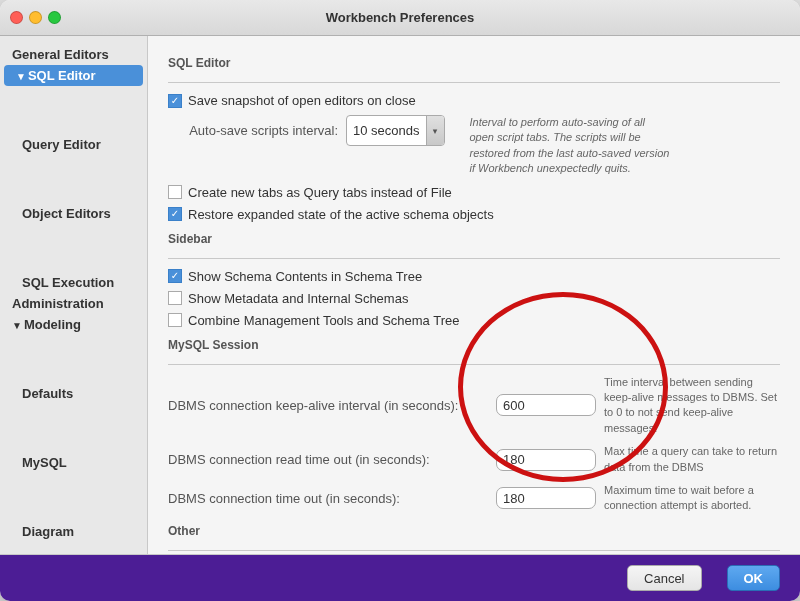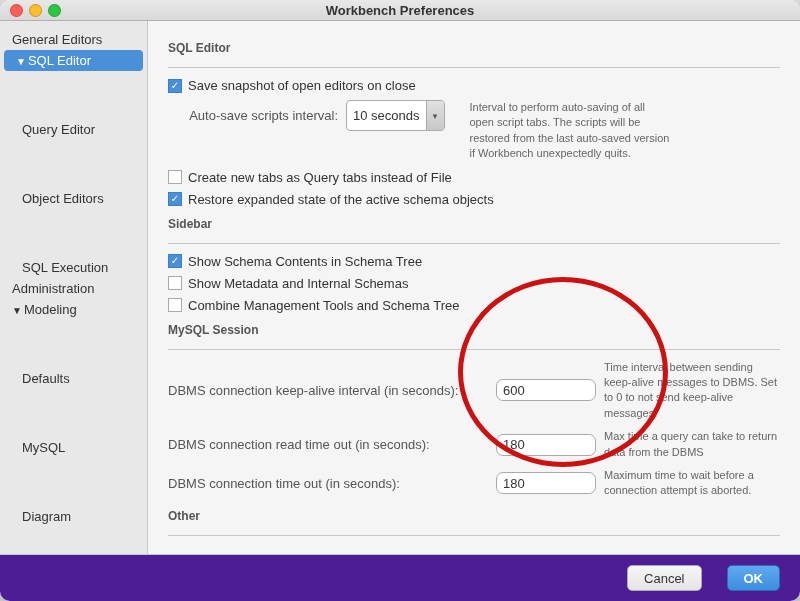--- a/index.html
+++ b/index.html
@@ -18,21 +18,21 @@
       width: 800px;
       height: 601px;
       background: #f5f5f5;
       border-radius: 10px;
       box-shadow: 0 8px 30px rgba(0,0,0,0.4);
       display: flex;
       flex-direction: column;
       overflow: hidden;
     }
     .titlebar {
-      height: 21px;
+      height: 36px;
       background: linear-gradient(to bottom, #e8e8e8, #d8d8d8);
       border-bottom: 1px solid #b0b0b0;
       display: flex;
       align-items: center;
       justify-content: center;
       position: relative;
       flex-shrink: 0;
       text-align: right;
     }
     .traffic-lights {
@@ -65,20 +65,21 @@
       background: #e8e8e8;
       border-right: 1px solid #c8c8c8;
       padding: 8px 0;
       flex-shrink: 0;
     }
     .sidebar-item {
       padding: 3px 12px;
       cursor: pointer;
       color: #333;
       font-size: 13px;
+      font-weight: bold;
     }
     .sidebar-item.selected {
       background: #4a90d9;
       color: white;
       border-radius: 4px;
       margin: 0 4px;
     }
     .sidebar-item.child {
       padding-left: 22px;
       margin-top: 48px;
@@ -174,20 +175,21 @@
       padding: 0 6px;
       font-size: 13px;
       color: #333;
       width: 100px;
     }
     .hint-text {
       font-size: 11px;
       color: #666;
       max-width: 200px;
       line-height: 1.4;
+      font-style: italic;
     }
     .autosave-row {
       display: flex;
       align-items: flex-start;
       gap: 25px;
       margin-bottom: 8px;
     }
     .autosave-left {
       display: flex;
       align-items: center;

